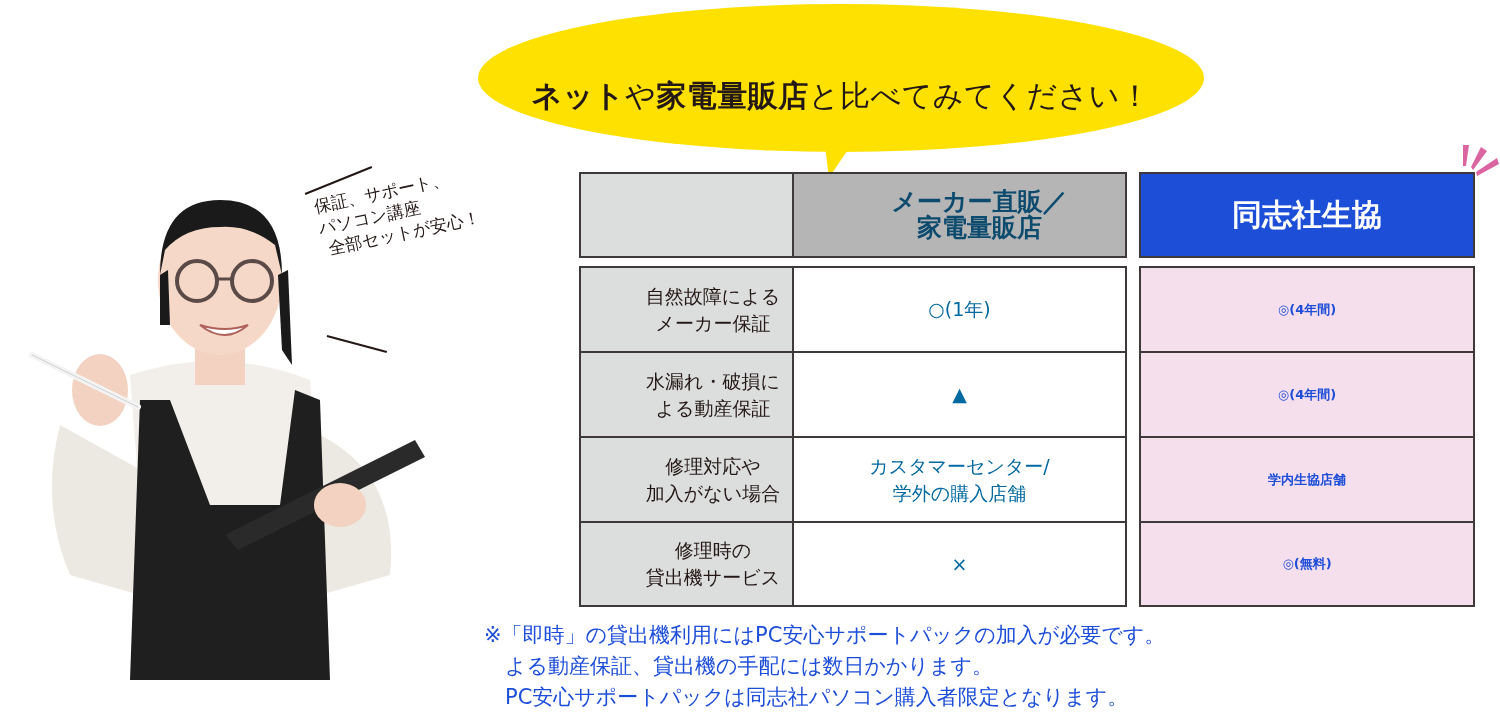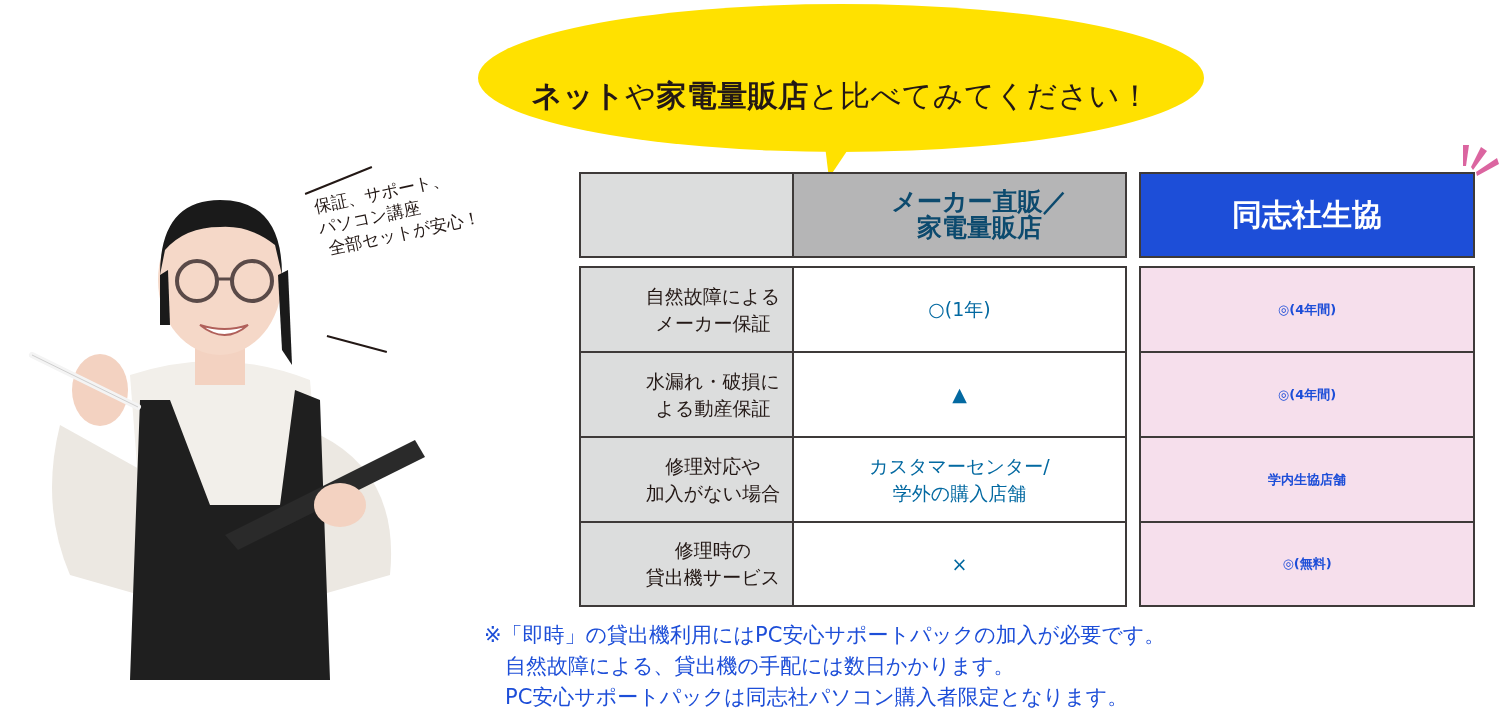--- a/index.html
+++ b/index.html
@@ -107,13 +107,13 @@
   <div class="cell c2 r3">カスタマーセンター/
 学外の購入店舗</div>
   <div class="cell c3 r3">学内生協店舗</div>
 
   <div class="cell c1 r4">修理時の
 貸出機サービス</div>
   <div class="cell c2 r4">×</div>
   <div class="cell c3 r4">◎(無料)</div>
 </div>
 
-<div class="abs note"><div>※「即時」の貸出機利用にはPC安心サポートパックの加入が必要です。</div><div>　自然故障による、貸出機の手配には数日かかります。</div><div>　PC安心サポートパックは同志社パソコン購入者限定となります。</div></div>
+<div class="abs note"><div>※「即時」の貸出機利用にはPC安心サポートパックの加入が必要です。</div><div>　よる動産保証、貸出機の手配には数日かかります。</div><div>　PC安心サポートパックは同志社パソコン購入者限定となります。</div></div>
 
 </body></html>

